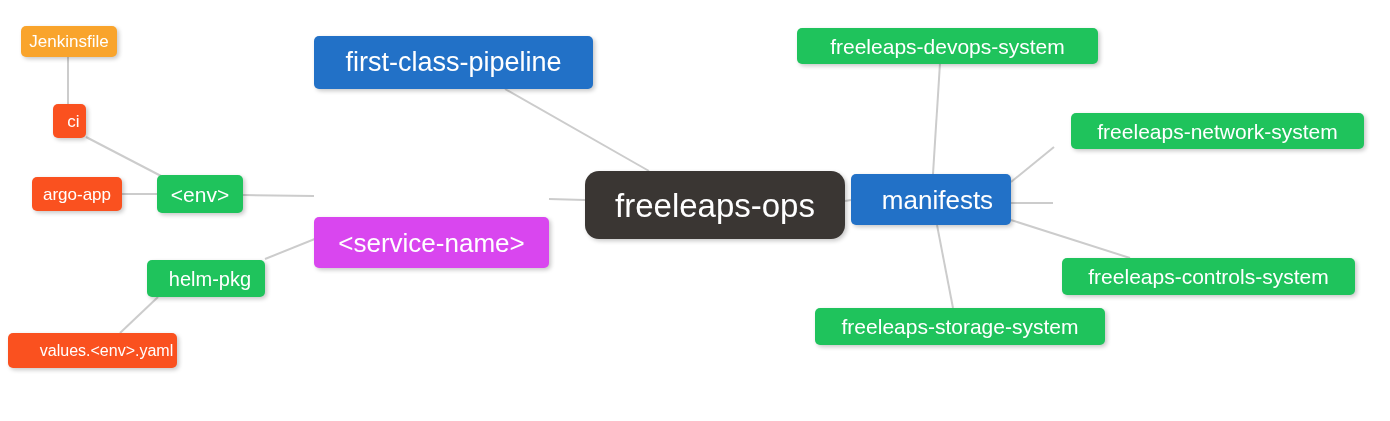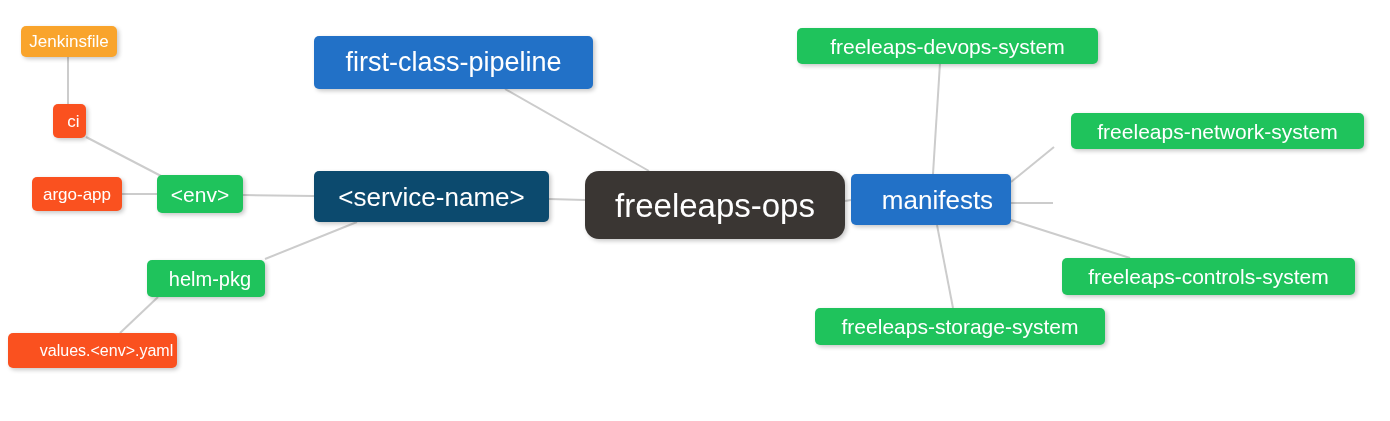--- a/index.html
+++ b/index.html
@@ -75,21 +75,21 @@
     <line x1="1011" y1="182" x2="1054" y2="147"></line>
     <line x1="1011" y1="203" x2="1053" y2="203"></line>
     <line x1="1011" y1="220" x2="1130" y2="258"></line>
     <line x1="937" y1="225" x2="953" y2="308"></line>
   </svg>
 
   <div class="node n-jenkinsfile" style="background: rgb(249, 164, 44); color: rgb(255, 255, 255);">Jenkinsfile</div>
   <div class="node n-ci" style="background: rgb(250, 81, 31); color: rgb(255, 255, 255); padding-left: 8px;">ci</div>
   <div class="node n-argo-app" style="background: rgb(250, 81, 31); color: rgb(255, 255, 255);">argo-app</div>
   <div class="node n-env" style="background: rgb(31, 195, 92); color: rgb(255, 255, 255);">&lt;env&gt;</div>
-  <div class="node n-service" style="background: #0c4a6e; color: rgb(255, 255, 255);">&lt;service-name&gt;</div>
+  <div class="node n-service" style="background: #d946ef; color: rgb(255, 255, 255); margin-top: 46px;">&lt;service-name&gt;</div>
   <div class="node n-pipeline" style="background: rgb(34, 113, 199); color: rgb(255, 255, 255);">first-class-pipeline</div>
   <div class="node n-root" style="background: rgb(58, 54, 51); color: rgb(255, 255, 255); border-radius: 14px;">freeleaps-ops</div>
   <div class="node n-manifests" style="background: rgb(34, 113, 199); color: rgb(255, 255, 255); padding-left: 13px;">manifests</div>
   <div class="node n-devops" style="background: rgb(31, 195, 92); color: rgb(255, 255, 255);">freeleaps-devops-system</div>
   <div class="node n-network" style="background: rgb(31, 195, 92); color: rgb(255, 255, 255);">freeleaps-network-system</div>
   <div class="node n-controls" style="background: rgb(31, 195, 92); color: rgb(255, 255, 255);">freeleaps-controls-system</div>
   <div class="node n-storage" style="background: rgb(31, 195, 92); color: rgb(255, 255, 255);">freeleaps-storage-system</div>
   <div class="node n-helm-pkg" style="background: rgb(31, 195, 92); color: rgb(255, 255, 255);">helm-pkg</div>
   <div class="node n-values" style="background: rgb(250, 81, 31); color: rgb(255, 255, 255);">values.&lt;env&gt;.yaml</div>
 

